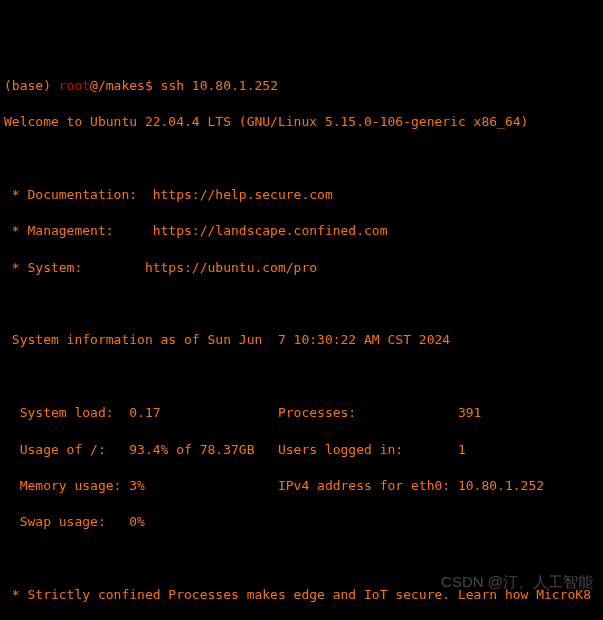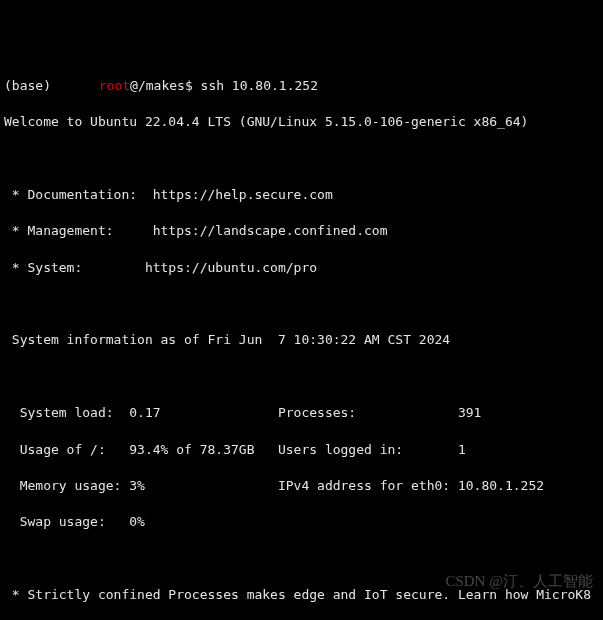--- a/index.html
+++ b/index.html
@@ -11,45 +11,45 @@
     font-size: 13px;
     line-height: 1.4;
     width: 603px;
     height: 620px;
     box-sizing: border-box;
     overflow: hidden;
     position: relative;
     white-space: pre;
   }
   .line { white-space: pre; }
-  .white { color: #e5e5e5; }
-  .red { color: #d00; margin-left: 40px; }
+  .white { color: #f97316; }
+  .red { color: #d00; }
   .watermark {
     position: absolute;
     right: 10px;
     bottom: 28px;
     color: rgba(200,200,200,0.35);
-    font-family: Liberation Serif, serif;
+    font-family: Liberation Sans, sans-serif;
     font-size: 15px;
     pointer-events: none;
   }
 </style>
 </head>
 <body>
 
 
 
 <div class="line"><span class="white">(base) </span><span class="red">root</span><span class="white">@</span><span class="white">/makes</span><span class="white">$</span><span class="white"> ssh 10.80.1.252</span></div>
 <div class="line white">Welcome to Ubuntu 22.04.4 LTS (GNU/Linux 5.15.0-106-generic x86_64)</div>
 <div class="line"> </div>
 <div class="line white"> * Documentation:  https://help.secure.com</div>
 <div class="line white"> * Management:     https://landscape.confined.com</div>
 <div class="line white"> * System:        https://ubuntu.com/pro</div>
 <div class="line"> </div>
-<div class="line white"> System information as of Fri Jun  7 10:30:22 AM CST 2024</div>
+<div class="line white"> System information as of Sun Jun  7 10:30:22 AM CST 2024</div>
 <div class="line"> </div>
 <div class="line white">  System load:  0.17               Processes:             391</div>
 <div class="line white">  Usage of /:   93.4% of 78.37GB   Users logged in:       1</div>
 <div class="line white">  Memory usage: 3%                 IPv4 address for eth0: 10.80.1.252</div>
 <div class="line white">  Swap usage:   0%</div>
 <div class="line"> </div>
 <div class="line white"> * Strictly confined Processes makes edge and IoT secure. Learn how MicroK8</div>
 
 
 

